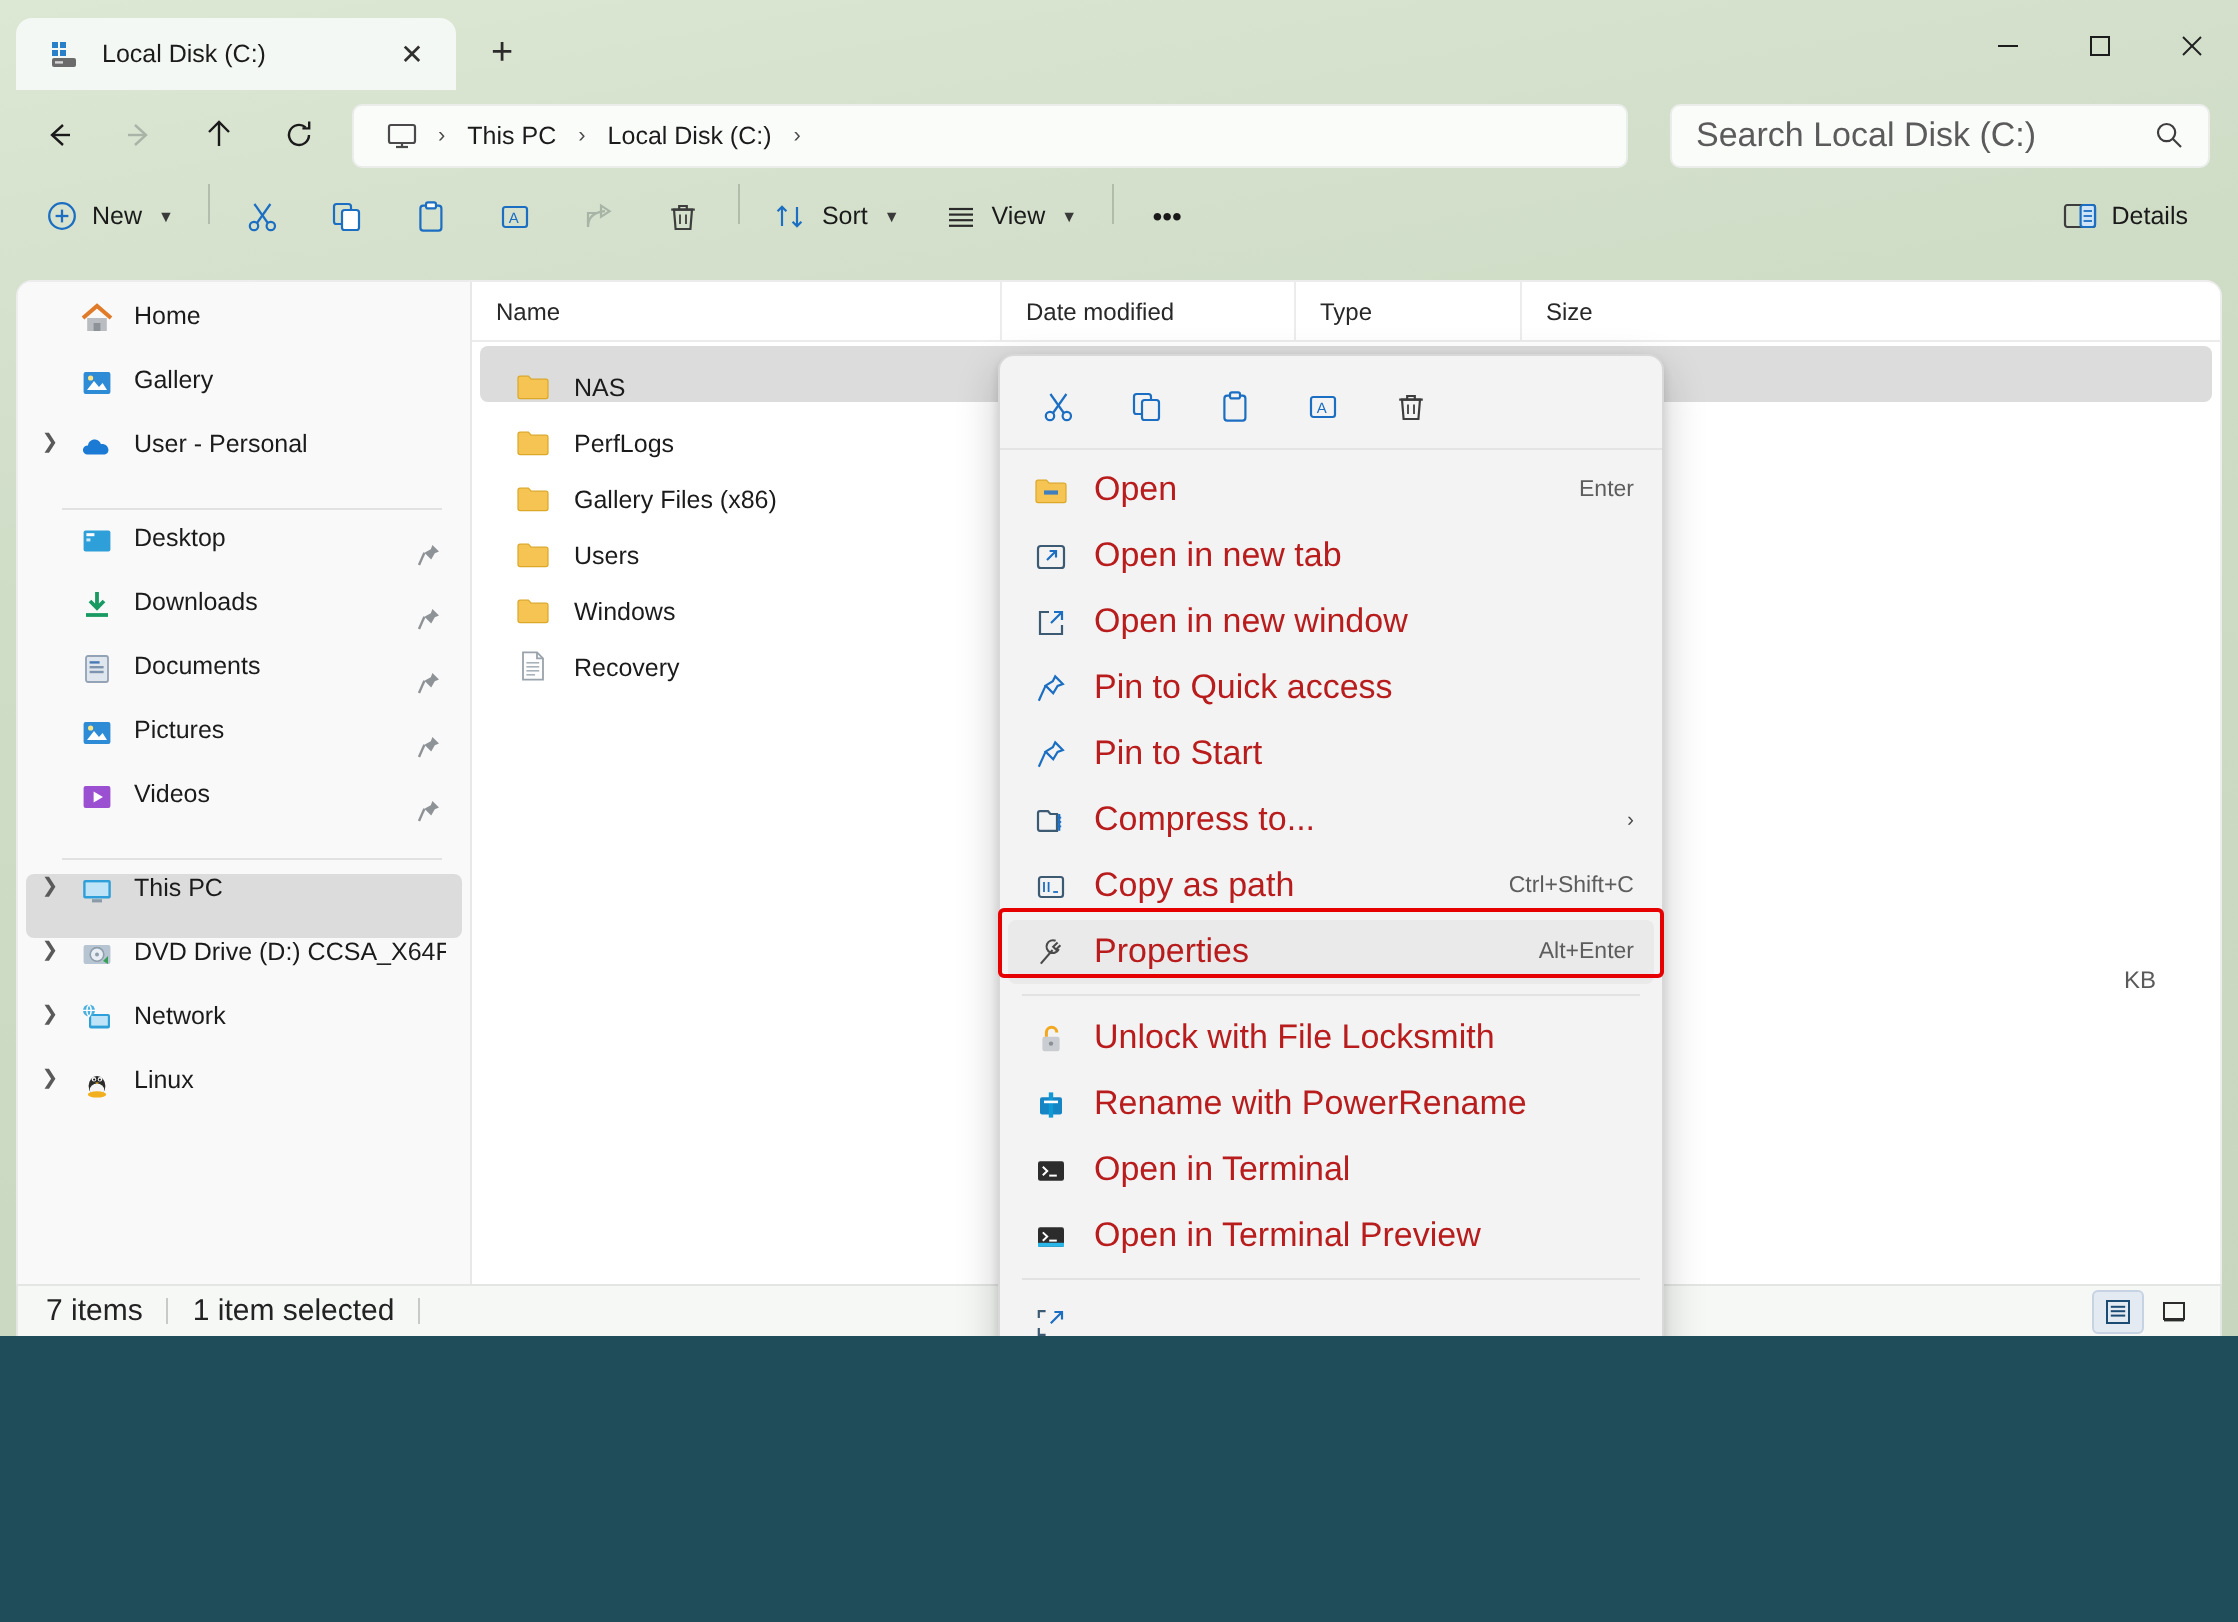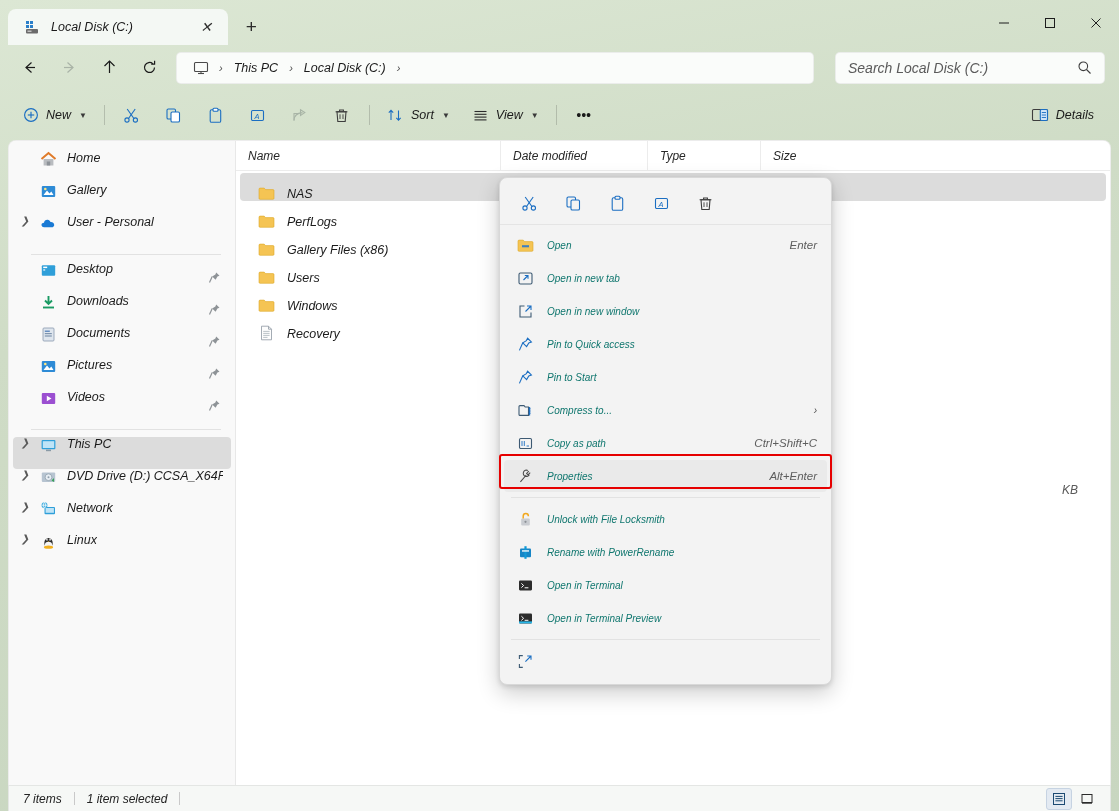--- a/index.html
+++ b/index.html
@@ -4,24 +4,23 @@
 <style>
   * { box-sizing: border-box; margin: 0; padding: 0; }
   html, body {
     width: 1119px; height: 811px;
     font-family: "Liberation Sans", sans-serif;
     overflow: hidden;
     background: #1f4e5a;
   }
   #app {
     position: relative;
-    width: 1119px; height: 811px;
+    width: 1119px; height: 668px;
     background: linear-gradient(170deg, #dce7d4 0%, #cfdcc6 35%, #c8d6c0 100%);
     overflow: hidden;
-    font-style: italic;
   }
 
   
   .titlebar {
     position: absolute; left: 0; top: 0; width: 1119px; height: 45px;
   }
   .tabstrip {
     position: absolute; left: 8px; top: 7px; height: 38px;
     display: flex; align-items: flex-end;
   }
@@ -87,26 +86,26 @@
   .crumb-home {
     display: flex; align-items: center; padding: 3px 6px; border-radius: 4px;
   }
 
   .searchbox {
     position: absolute; right: 14px; height: 32px; width: 270px;
     background: #fafcfa; border-radius: 5px;
     display: flex; align-items: center; padding: 0 12px;
     border: 1px solid rgba(0,0,0,.06);
   }
-  .searchbox .ph { font-size: 14px; color: #5b5b5b; flex: 1; }
+  .searchbox .ph { font-size: 17px; color: #5b5b5b; flex: 1; }
 
   
   .toolbar {
     position: absolute; left: 0; top: 92px; width: 1119px; height: 46px;
-    display: flex; align-items: center;
+    display: flex; 
   }
   .tb-item {
     height: 32px; border-radius: 5px; display: flex; align-items: center;
     gap: 7px; padding: 0 9px; color: #1a1a1a; font-size: 12.5px;
     margin: 0 2px;
   }
   .tb-icononly { width: 38px; justify-content: center; padding: 0; }
   .tb-sep { width: 1px; height: 20px; background: rgba(0,0,0,.16); margin: 0 6px; }
   .chev { font-size: 8px; color: #3a3a3a; margin-left: 1px; }
   .tb-right { position: absolute; right: 14px; display: flex; align-items: center; }
@@ -175,21 +174,21 @@
   .ghost-size {
     position: absolute; left: 826px; top: 342px;
     font-size: 12px; color: #5a5a5a;
   }
 
   
   .statusbar {
     position: absolute; left: 8px; bottom: 0; width: 1103px; height: 26px;
     background: #f6f8f6; border: 1px solid rgba(0,0,0,.07); border-bottom: none;
     display: flex; align-items: center; padding: 0 14px;
-    font-size: 12px; color: #232323;
+    font-size: 15px; color: #232323;
   }
   .sb-sep { width: 1px; height: 13px; background: #c9c9c9; margin: 0 12px; }
   .sb-right { position: absolute; right: 10px; display: flex; gap: 2px; }
   .vbtn {
     width: 26px; height: 22px; border-radius: 3px;
     display: flex; align-items: center; justify-content: center;
   }
   .vbtn.active { background: #e3eaf2; border: 1px solid #c6d3e2; }
 
   
@@ -212,21 +211,21 @@
   .ctx-item {
     height: 32px; display: flex; align-items: center;
     margin: 1px 4px; border-radius: 4px; padding: 0 10px 0 11px;
     position: relative;
   }
   .ctx-item.highlighted { background: #eaeaea; }
   .ctx-ico {
     width: 20px; flex: 0 0 20px; margin-right: 12px;
     display: flex; align-items: center; justify-content: center;
   }
-  .ctx-label { font-size: 10px; color: #0f766e; flex: 1; white-space: nowrap; }
+  .ctx-label { font-size: 17px; color: #b91c1c; flex: 1; white-space: nowrap; }
   .ctx-accel { font-size: 11.5px; color: #5d5d5d; margin-left: 12px; }
   .ctx-sub { font-size: 10px; color: #4a4a4a; margin-left: 10px; }
   .ctx-div { height: 1px; background: #e2e2e2; margin: 5px 11px; }
   .annot {
     position: absolute; left: 0px; top: 0px;
     border: 2px solid #e60000; border-radius: 3px;
     pointer-events: none;
   }
   svg { display: block; }
 </style>

